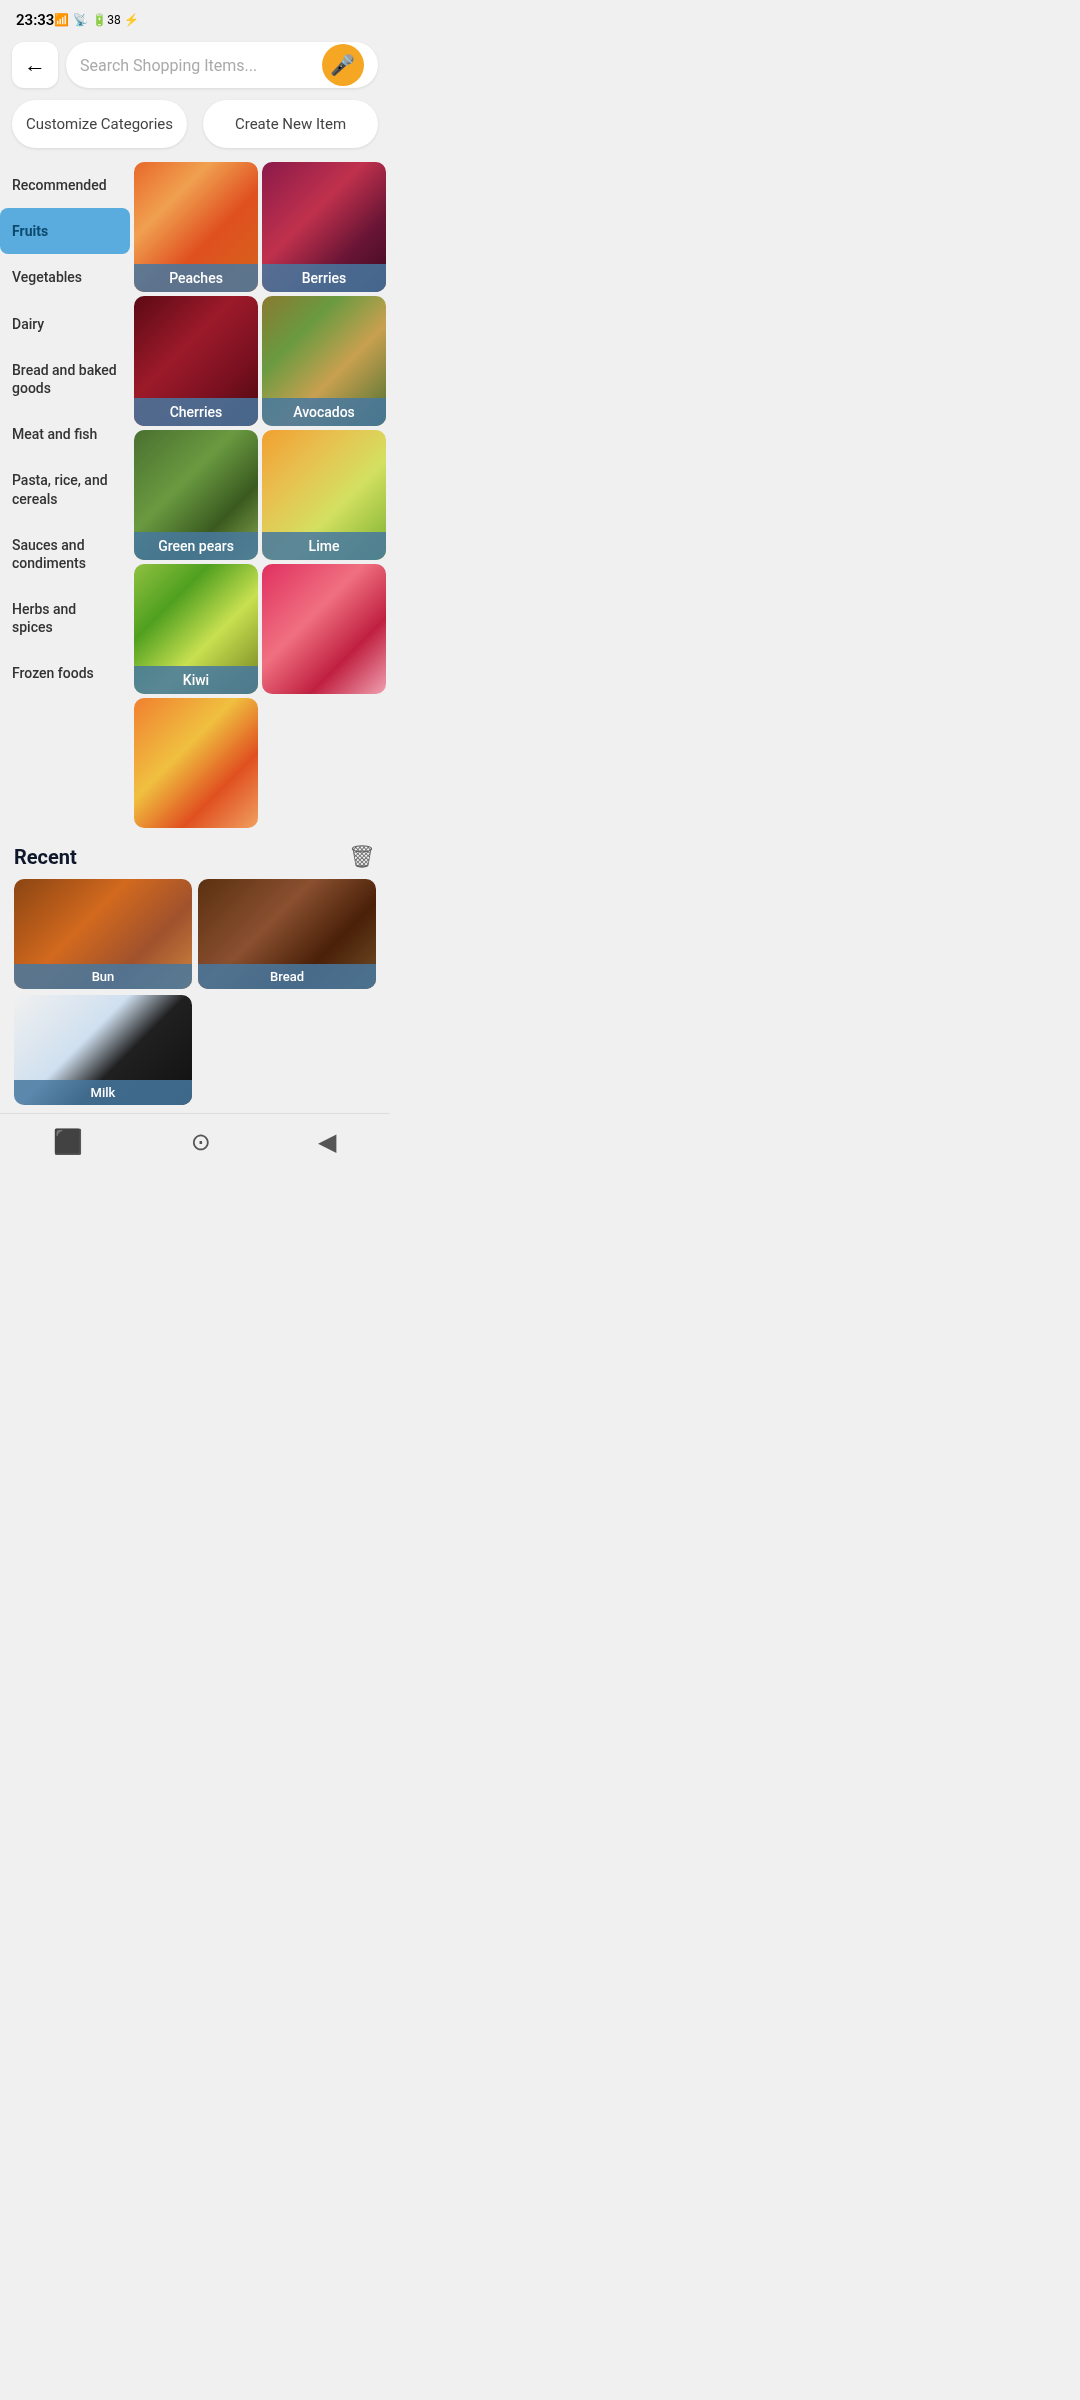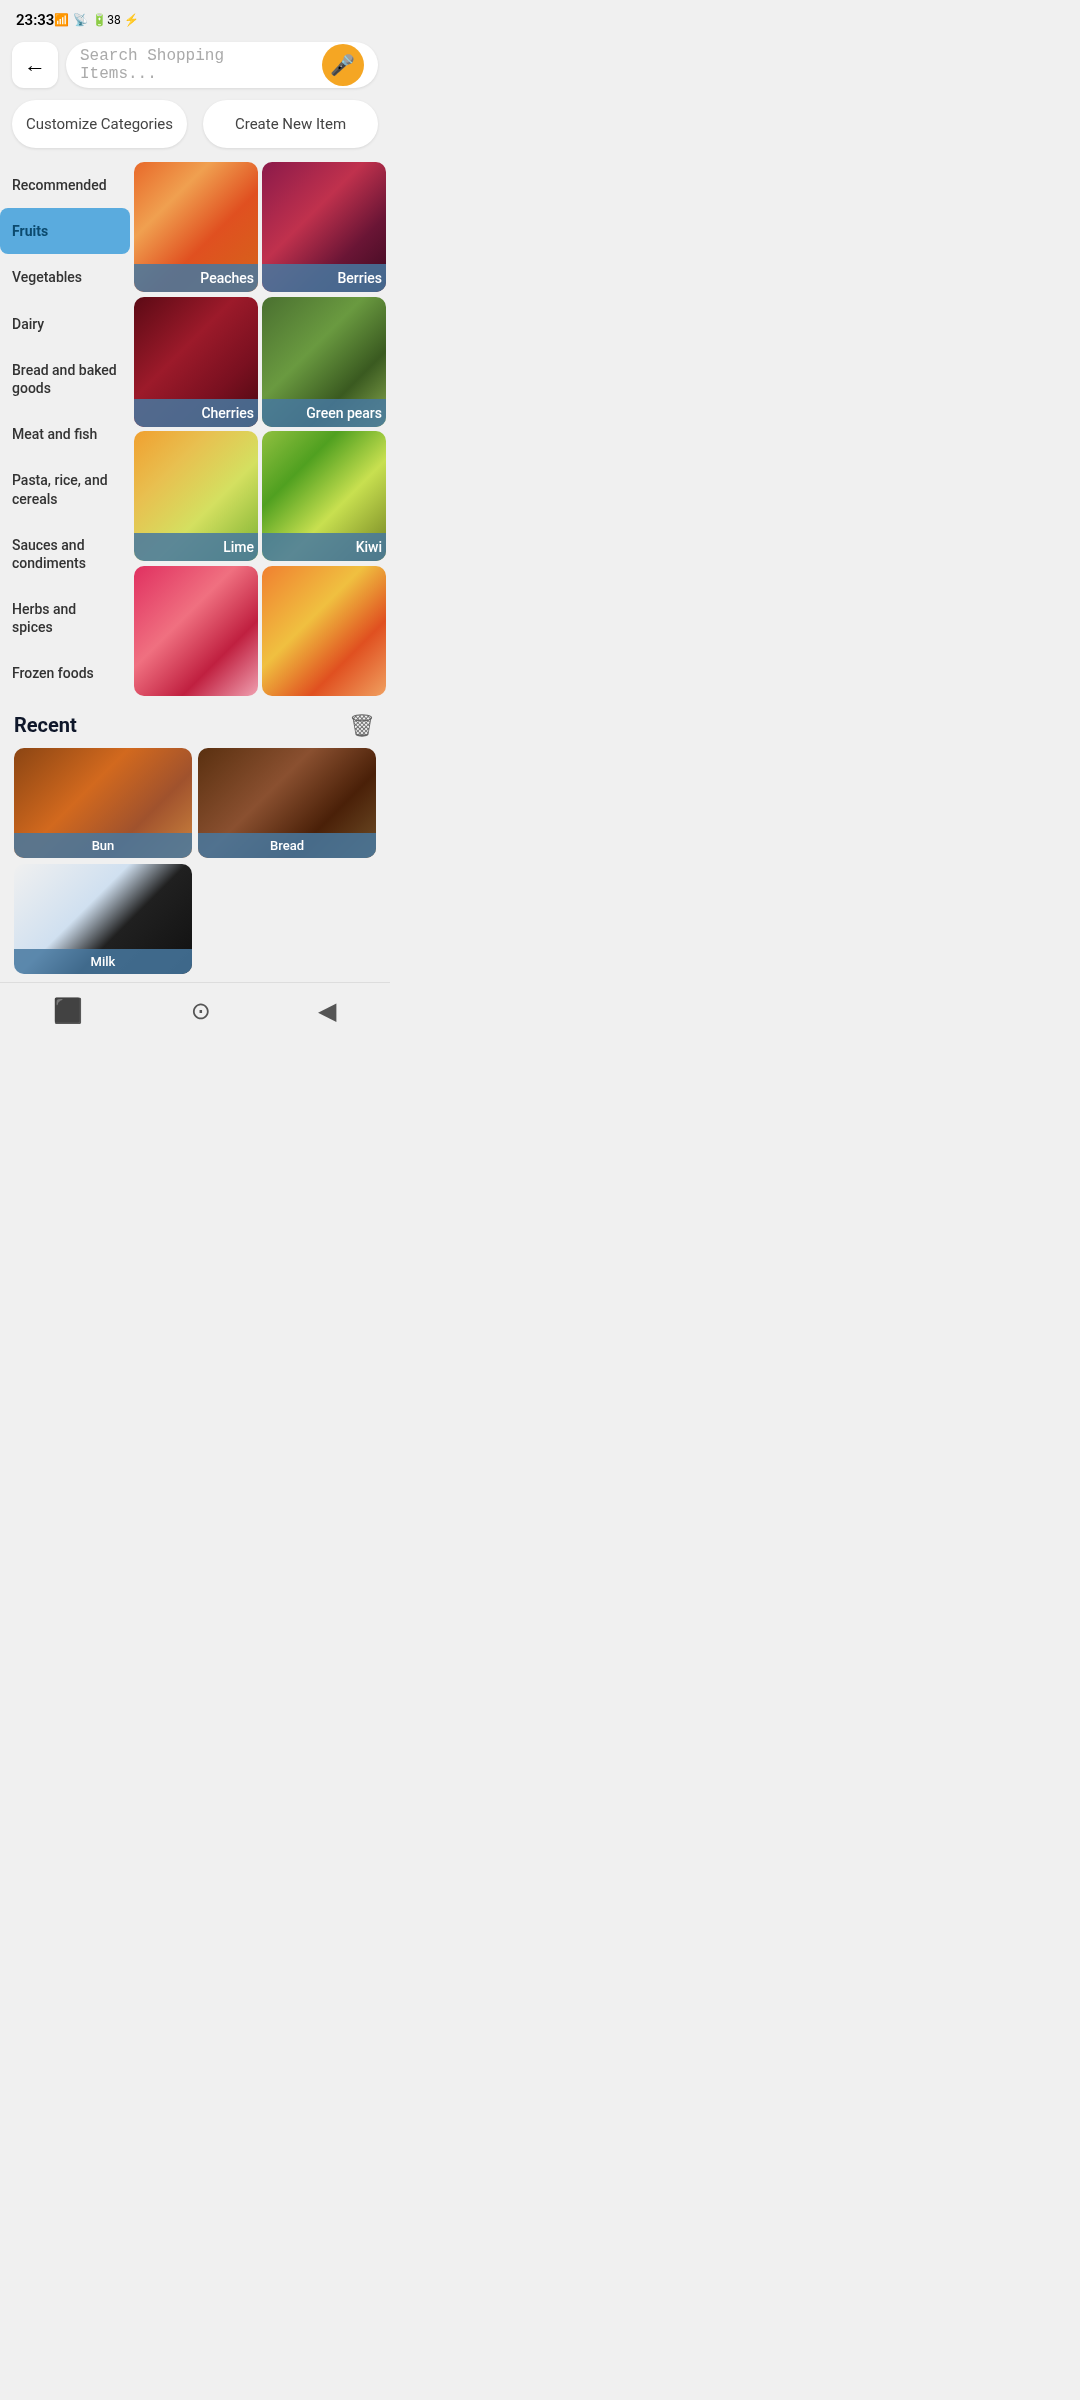--- a/index.html
+++ b/index.html
@@ -56,21 +56,20 @@
     .search-box {
       flex: 1;
       height: 46px;
       background: white;
       border-radius: 24px;
       display: flex;
       align-items: center;
       padding: 0 14px;
       gap: 16px;
       box-shadow: 0 1px 3px rgba(0,0,0,0.1);
-      font-family: Liberation Mono, monospace;
     }
     .search-placeholder {
       flex: 1;
       color: #aaa;
       font-size: 16px;
     }
     .mic-btn {
       width: 42px;
       height: 42px;
       background: #f5a623;
@@ -147,21 +146,21 @@
       height: 130px;
       cursor: pointer;
     }
     .grid-item-label {
       position: absolute;
       bottom: 0;
       left: 0;
       right: 0;
       background: rgba(70, 120, 160, 0.85);
       color: white;
-      text-align: right;
+      text-align: center;
       padding: 6px 4px;
       font-size: 14px;
       font-weight: 500;
     }
 
     
     .img-peaches {
       background: linear-gradient(135deg, #e8692a 0%, #f0a050 30%, #e05020 60%, #d4651a 100%);
     }
     .img-berries {
@@ -309,20 +308,23 @@
   <div class="grid-area">
     <div class="grid-item img-peaches">
       <div class="grid-item-label">Peaches</div>
     </div>
     <div class="grid-item img-berries">
       <div class="grid-item-label">Berries</div>
     </div>
     <div class="grid-item img-cherries">
       <div class="grid-item-label">Cherries</div>
     </div>
+    <div class="grid-item img-avocados">
+      <div class="grid-item-label">Avocados</div>
+    </div>
     <div class="grid-item img-green-pears">
       <div class="grid-item-label">Green pears</div>
     </div>
     <div class="grid-item img-lime">
       <div class="grid-item-label">Lime</div>
     </div>
     <div class="grid-item img-kiwi">
       <div class="grid-item-label">Kiwi</div>
     </div>
     <div class="grid-item img-partial1"></div>

